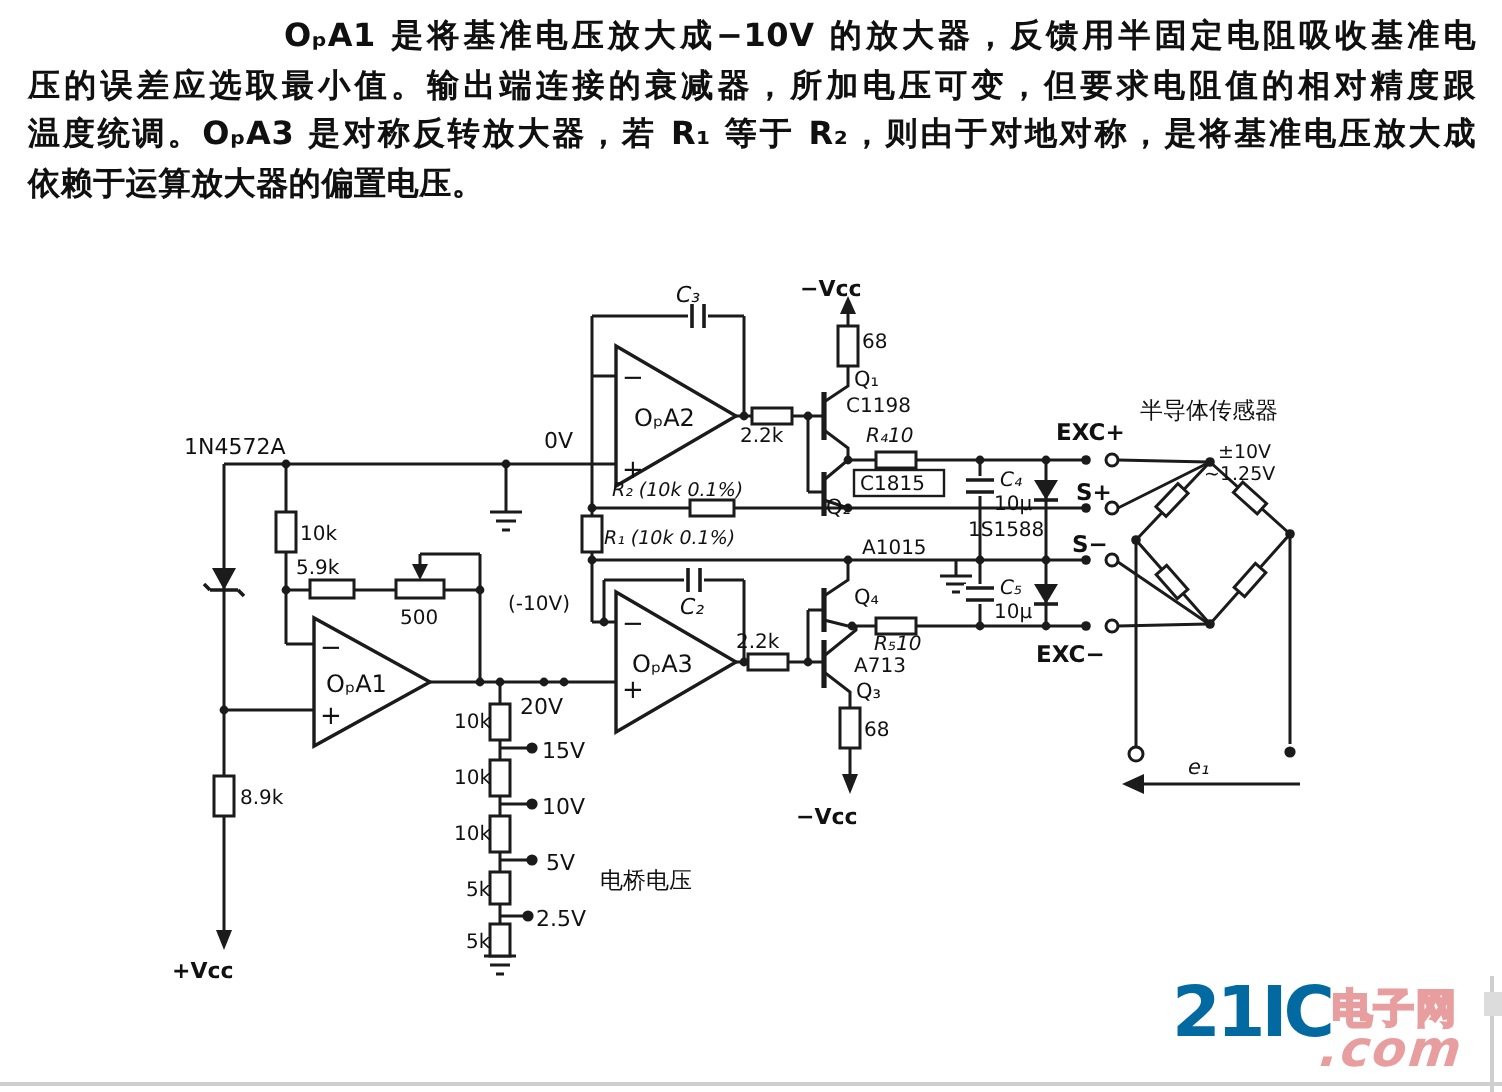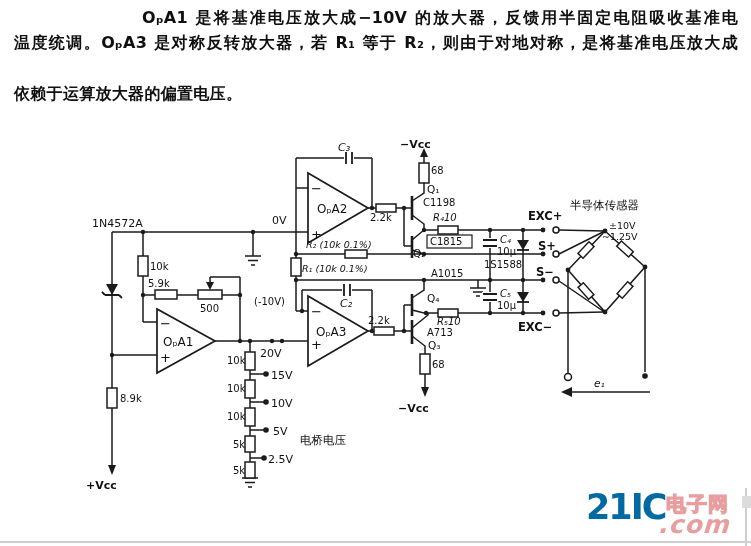--- a/index.html
+++ b/index.html
@@ -2,21 +2,21 @@
 <html><head>
 <meta charset="utf-8">
 <style>
   html,body{margin:0;padding:0;background:#fff;}
   .page{position:relative;width:751px;height:546px;background:#ffffff;overflow:hidden;
         font-family:"DejaVu Sans",sans-serif;color:#141414;}
   .para{position:absolute;left:14px;top:6px;width:724px;font-size:16px;line-height:24.6px;
         font-weight:600;letter-spacing:0.3px;color:#101010;}
   .para .ln{text-align:justify;text-align-last:justify;white-space:normal;}
   .para .ln.first{padding-left:128px;}
-  .para .ln.last{text-align:center;text-align-last:left;margin-top:27px;}
+  .para .ln.last{text-align:center;text-align-last:left;}
   svg{position:absolute;left:0;top:0;}
   svg text{font-family:"DejaVu Sans",sans-serif;fill:#111;}
   .t10{font-size:10px;} .t95{font-size:9.5px;} .t11{font-size:11px;} .t105{font-size:10.5px;}
   .t115{font-size:11.5px;} .t12{font-size:12px;} .t13{font-size:13px;}
   .bold{font-weight:bold;} .ital{font-style:italic;}
   .wm{position:absolute;left:586px;top:490px;width:165px;height:52px;}
   .wm-21ic{position:absolute;left:0;top:0;font-size:35px;font-weight:800;letter-spacing:-2px;
            color:#0369a1;line-height:34px;}
   .wm-cn{position:absolute;left:80px;top:2px;font-size:20px;font-weight:700;letter-spacing:1px;
          color:transparent;-webkit-text-stroke:1.3px #e89e9e;line-height:24px;}
@@ -26,20 +26,21 @@
   .edge-r{position:absolute;left:745px;top:488px;width:2px;height:58px;background:#cfcfcf;}
   .edge-sq{position:absolute;left:742px;top:496px;width:9px;height:12px;background:#dcdcdc;}
 </style>
 </head>
 <body>
 
 <div class="page">
 
   <div class="para">
     <div class="ln first">OₚA1 是将基准电压放大成−10V 的放大器，反馈用半固定电阻吸收基准电</div>
+    <div class="ln">压的误差应选取最小值。输出端连接的衰减器，所加电压可变，但要求电阻值的相对精度跟</div>
     <div class="ln">温度统调。OₚA3 是对称反转放大器，若 R₁ 等于 R₂，则由于对地对称，是将基准电压放大成</div>
     <div class="ln last">依赖于运算放大器的偏置电压。</div>
   </div>
 
   <svg width="751" height="546" viewBox="0 0 751 546">
 
     <path fill="none" stroke="#1b1b1b" stroke-width="1.5" d="M112 232 H308 M112 232 V466 M112 355 H157 M143 232 V322 M143 322 H157
          M143 295 H155 M177 295 H240 M210 277 V283 M210 277 H240 M240 277 V341
          M215 341 H308 M250 341 V478 M250 374 H266 M250 402 H266 M250 430 H266 M250 458 H264
          M253 232 V256"></path>

